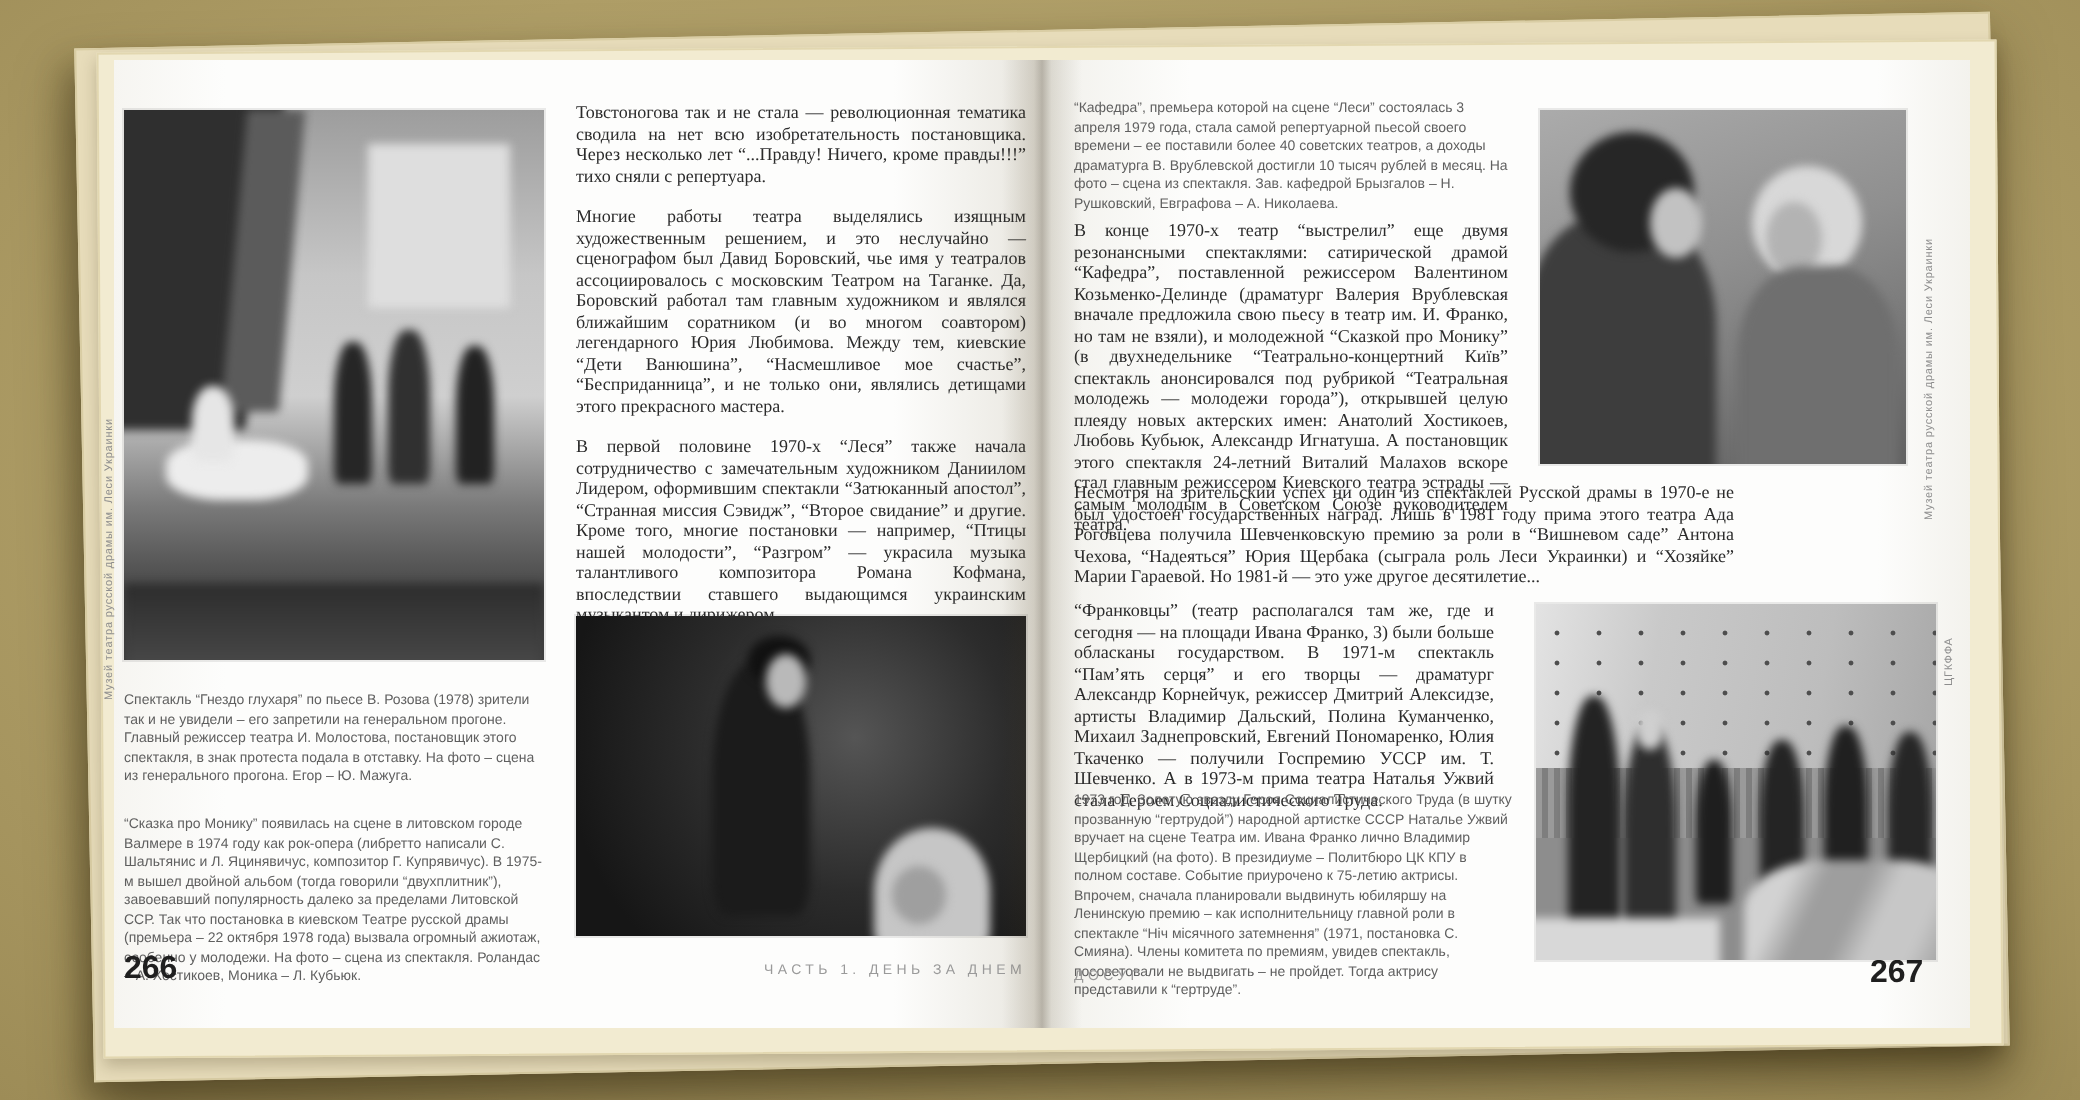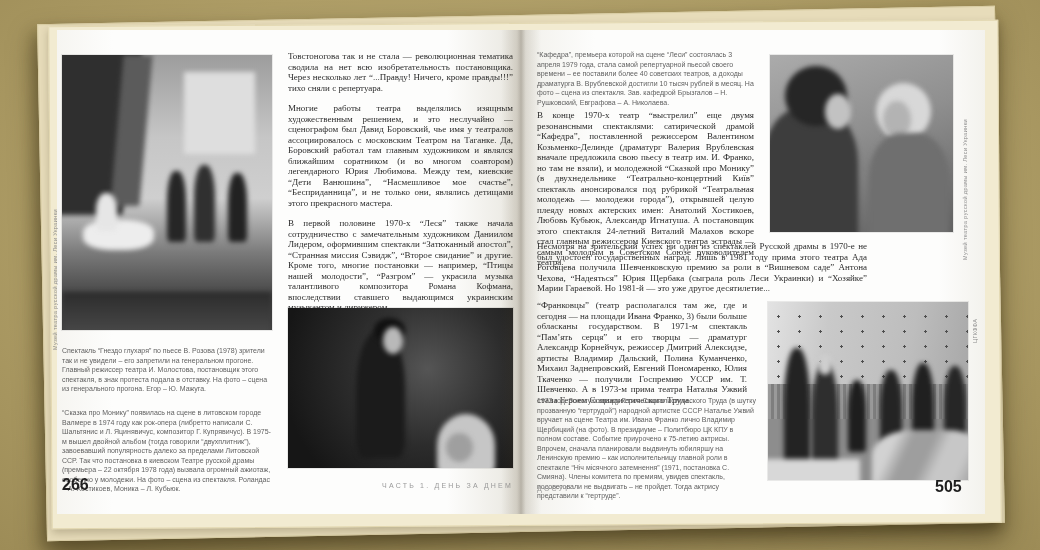--- a/index.html
+++ b/index.html
@@ -120,21 +120,21 @@
     <div class="footerline" style="left:231px;top:452px;width:225px;text-align:right;">ЧАСТЬ 1. ДЕНЬ ЗА ДНЕМ</div>
 
     <div class="cap" style="left:480px;top:20px;width:217px;">“Кафедра”, премьера которой на сцене “Леси” состоялась 3 апреля 1979 года, стала самой репертуарной пьесой своего времени – ее поставили более 40 советских театров, а доходы драматурга В. Врублевской достигли 10 тысяч рублей в месяц. На фото – сцена из спектакля. Зав. кафедрой Брызгалов – Н. Рушковский, Евграфова – А. Николаева.</div>
 
     <div class="body-text" style="left:480px;top:80px;width:217px;">В конце 1970-х театр “выстрелил” еще двумя резонансными спектаклями: сатирической драмой “Кафедра”, поставленной режиссером Валентином Козьменко-Делинде (драматург Валерия Врублевская вначале предложила свою пьесу в театр им. И. Франко, но там не взяли), и молодежной “Сказкой про Монику” (в двухнедельнике “Театрально-концертний Київ” спектакль анонсировался под рубрикой “Театральная молодежь — молодежи города”), открывшей целую плеяду новых актерских имен: Анатолий Хостикоев, Любовь Кубьюк, Александр Игнатуша. А постановщик этого спектакля 24-летний Виталий Малахов вскоре стал главным режиссером Киевского театра эстрады — самым молодым в Советском Союзе руководителем театра.</div>
     <div class="body-text" style="left:480px;top:211px;width:330px;">Несмотря на зрительский успех ни один из спектаклей Русской драмы в 1970-е не был удостоен государственных наград. Лишь в 1981 году прима этого театра Ада Роговцева получила Шевченковскую премию за роли в “Вишневом саде” Антона Чехова, “Надеяться” Юрия Щербака (сыграла роль Леси Украинки) и “Хозяйке” Марии Гараевой. Но 1981-й — это уже другое десятилетие...</div>
     <div class="body-text" style="left:480px;top:270px;width:210px;">“Франковцы” (театр располагался там же, где и сегодня — на площади Ивана Франко, 3) были больше обласканы государством. В 1971-м спектакль “Пам’ять серця” и его творцы — драматург Александр Корнейчук, режиссер Дмитрий Алексидзе, артисты Владимир Дальский, Полина Куманченко, Михаил Заднепровский, Евгений Пономаренко, Юлия Ткаченко — получили Госпремию УССР им. Т. Шевченко. А в 1973-м прима театра Наталья Ужвий стала Героем Социалистического Труда.</div>
 
     <div class="cap" style="left:480px;top:366px;width:222px;">1973 год. Золотую звезду Героя Социалистического Труда (в шутку прозванную “гертрудой”) народной артистке СССР Наталье Ужвий вручает на сцене Театра им. Ивана Франко лично Владимир Щербицкий (на фото). В президиуме – Политбюро ЦК КПУ в полном составе. Событие приурочено к 75-летию актрисы. Впрочем, сначала планировали выдвинуть юбиляршу на Ленинскую премию – как исполнительницу главной роли в спектакле “Ніч місячного затемнення” (1971, постановка С. Смияна). Члены комитета по премиям, увидев спектакль, посоветовали не выдвигать – не пройдет. Тогда актрису представили к “гертруде”.</div>
     <div class="footerline" style="left:480px;top:455px;">ДОСУГ</div>
-    <div class="pagenum" style="left:878px;top:448px;">505</div>
+    <div class="pagenum" style="left:878px;top:448px;">267</div>
 
     <div class="photo" style="left:713px;top:25px;width:183px;height:177px;">
       <div class="p3-bg"></div>
       <div class="b p3-coat1"></div>
       <div class="b p3-hair1"></div>
       <div class="b p3-face1"></div>
       <div class="b p3-scarf"></div>
       <div class="b p3-face2"></div>
       <div class="b p3-coat2"></div>
     </div>

